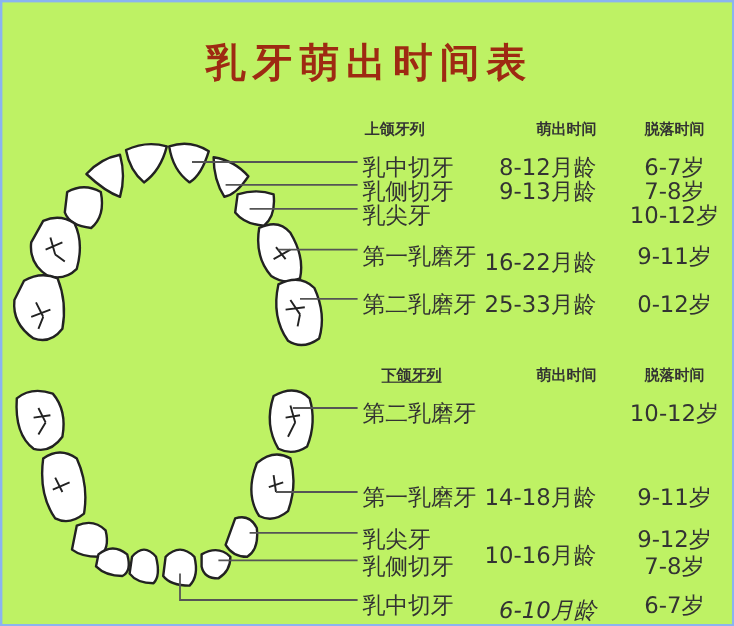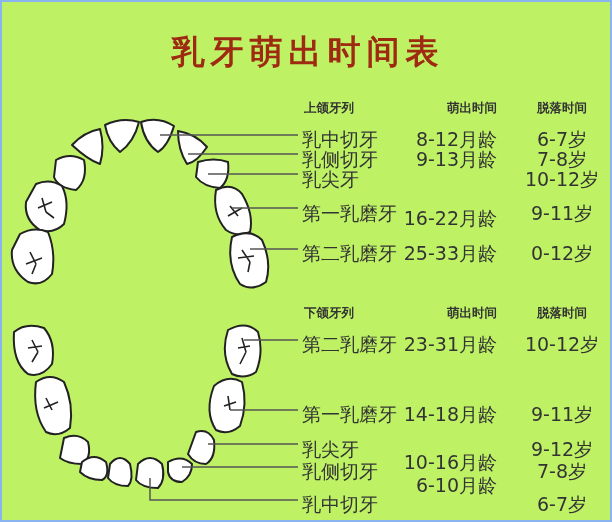--- a/index.html
+++ b/index.html
@@ -111,36 +111,35 @@
   <div class="lbl mid" style="left:385px; top:165px;margin-top:39px;">16-22月龄</div>
   <div class="lbl rt" style="left:520px; top:165px;">10-12岁</div>
 
   <div class="lbl" style="left:300px; top:199px;">第一乳磨牙</div>
   <div class="lbl rt" style="left:520px; top:199px;">9-11岁</div>
 
   <div class="lbl" style="left:300px; top:239px;">第二乳磨牙</div>
   <div class="lbl mid" style="left:385px; top:239px;">25-33月龄</div>
   <div class="lbl rt" style="left:520px; top:239px;">0-12岁</div>
 
-  <div class="hdr" style="left:302px; top:303px;">下颌牙列</div>
+  <div class="hdr" style="left:316px; top:303px;text-decoration:underline;">下颌牙列</div>
   <div class="hdr mid" style="left:385px; top:303px;">萌出时间</div>
   <div class="hdr rt" style="left:520px; top:303px;">脱落时间</div>
 
   <div class="lbl" style="left:300px; top:330px;">第二乳磨牙</div>
-  <div class="lbl mid" style="left:385px; top:330px;">23-31月龄</div>
   <div class="lbl rt" style="left:520px; top:330px;">10-12岁</div>
 
   <div class="lbl" style="left:300px; top:400px;">第一乳磨牙</div>
   <div class="lbl mid" style="left:385px; top:400px;">14-18月龄</div>
   <div class="lbl rt" style="left:520px; top:400px;">9-11岁</div>
 
   <div class="lbl" style="left:300px; top:435px;">乳尖牙</div>
   <div class="lbl rt" style="left:520px; top:435px;text-align:center;">9-12岁</div>
 
   <div class="lbl" style="left:300px; top:457px;">乳侧切牙</div>
   <div class="lbl mid" style="left:385px; top:448px;">10-16月龄</div>
   <div class="lbl rt" style="left:520px; top:457px;">7-8岁</div>
 
   <div class="lbl" style="left:300px; top:490px;">乳中切牙</div>
-  <div class="lbl mid" style="left:385px; top:471px;">6-10月龄</div>
+  <div class="lbl mid" style="left:385px; top:494px;font-style:italic;">6-10月龄</div>
   <div class="lbl rt" style="left:520px; top:490px;">6-7岁</div>
 
 </div>
 
 </body></html>

